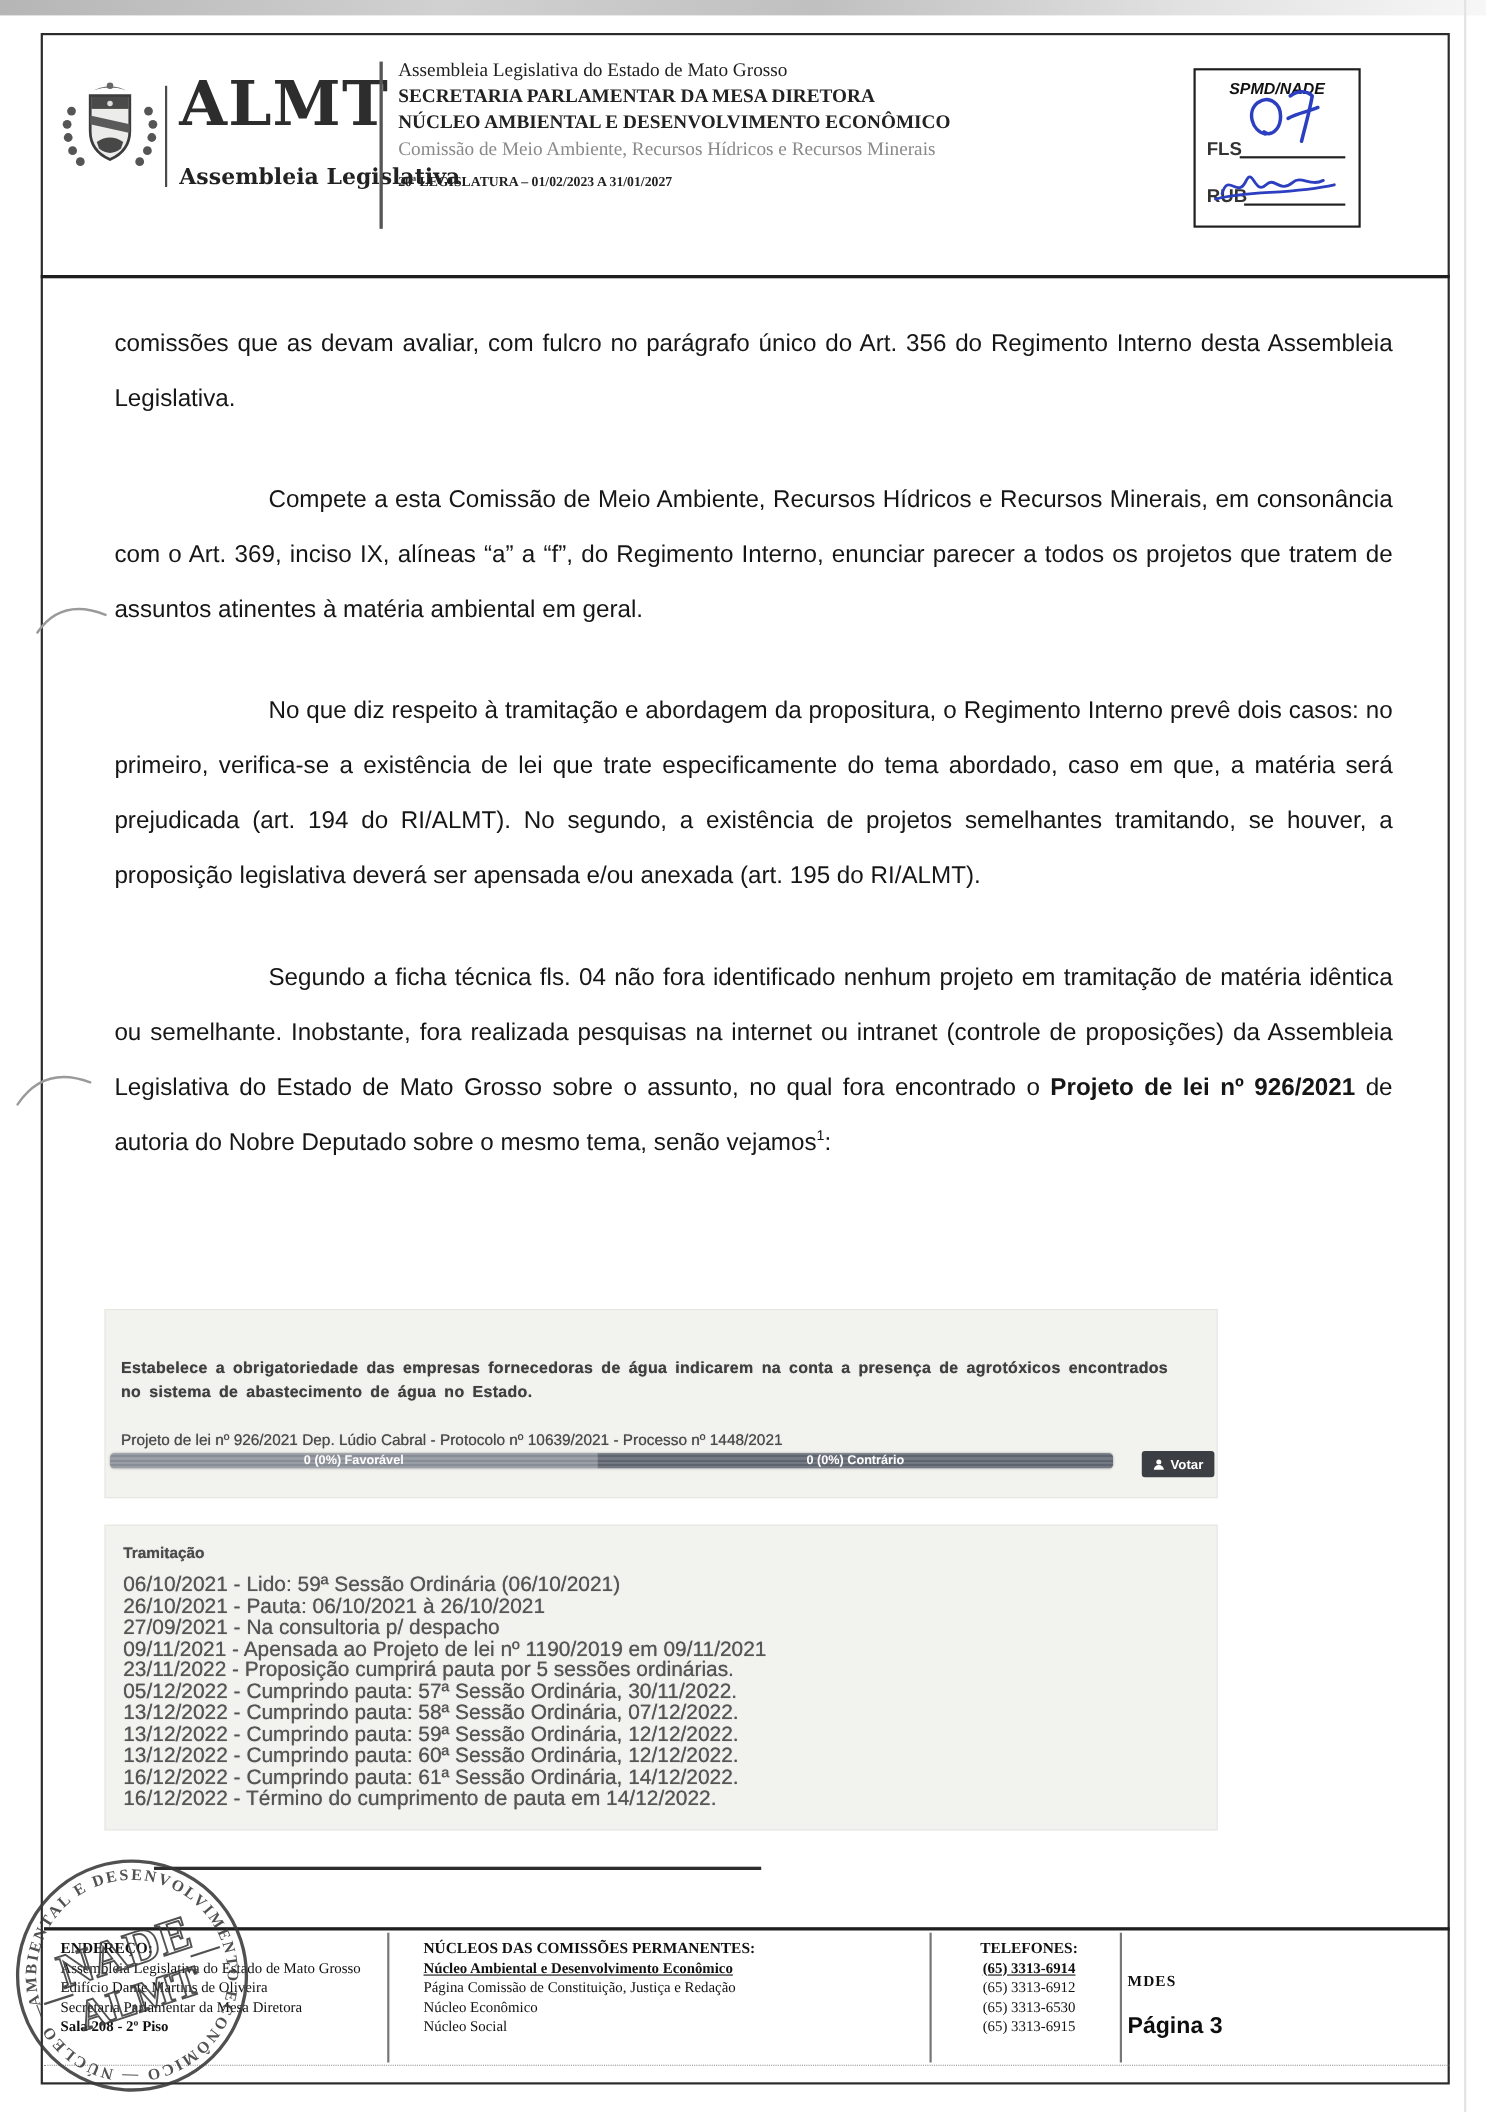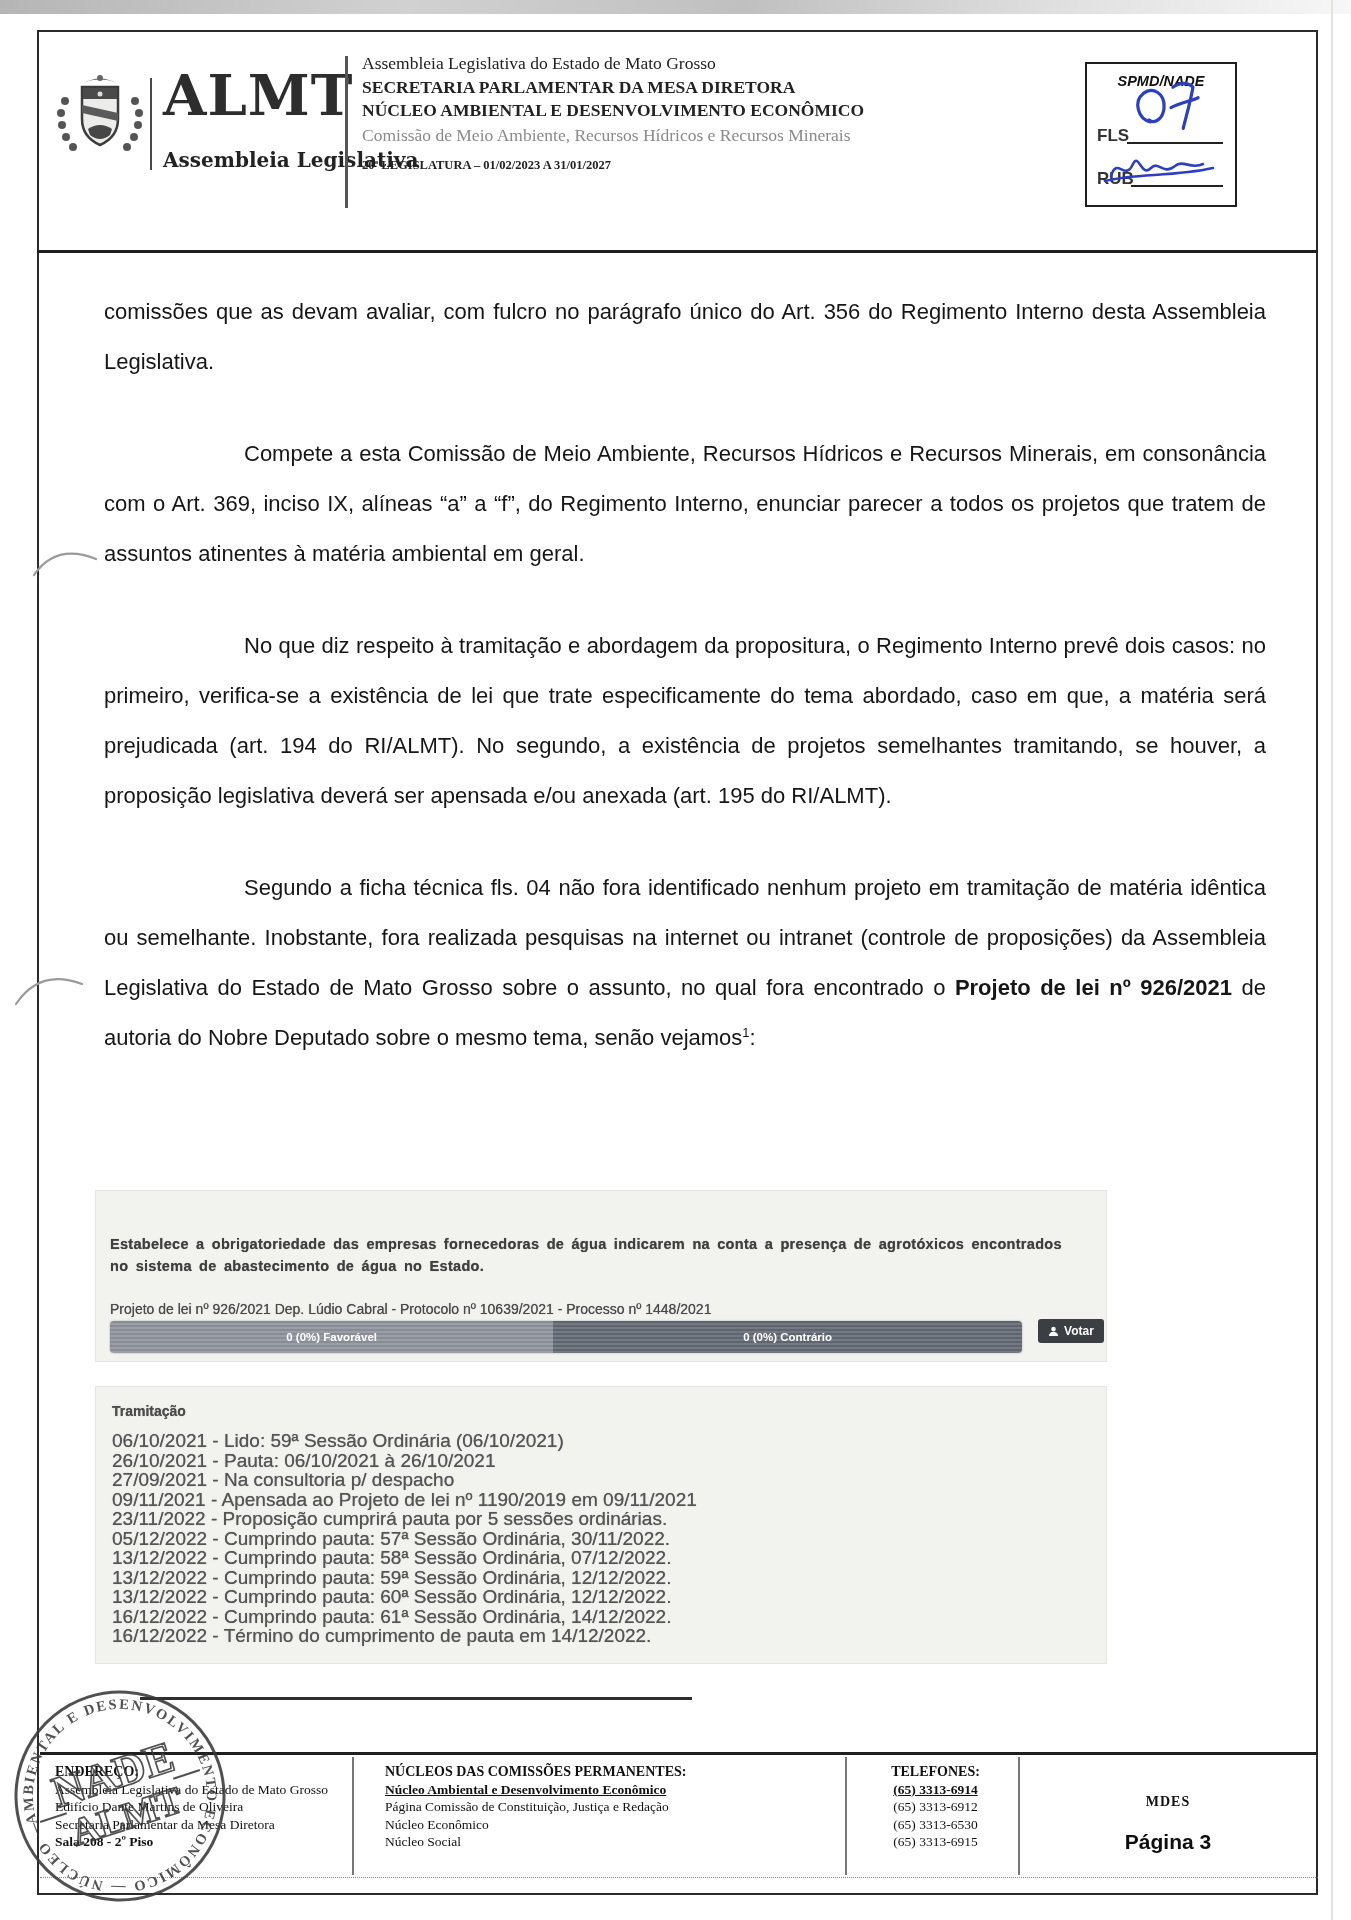--- a/index.html
+++ b/index.html
@@ -45,42 +45,42 @@
   
   .embed{position:absolute;left:95px;top:1190px;width:1012px;height:478px;
     font-family:"Liberation Sans",sans-serif;color:#474747;}
   .ecard{position:absolute;left:0;width:100%;background:#f2f2ef;border:1px solid #e6e6e1;box-sizing:border-box;}
   .ecard1{top:0;height:172px;}
   .ecard2{top:196px;height:278px;}
   .fuzzy{text-shadow:0 0 0.7px rgba(80,80,80,.85);}
   .esummary{position:absolute;left:14px;top:42px;width:952px;font-size:14.5px;font-weight:bold;
     line-height:22px;letter-spacing:.3px;word-spacing:3px;color:#3f3f3f;}
   .esubject{position:absolute;left:14px;top:110px;font-size:14px;color:#4a4a4a;}
-  .vote-bar{position:absolute;left:14px;top:130px;width:912px;height:32px;border-radius:4px;overflow:hidden;
+  .vote-bar{position:absolute;left:4px;top:130px;width:912px;height:14px;border-radius:4px;overflow:hidden;
     display:flex;box-shadow:0 0 2px rgba(0,0,0,.35);align-items:flex-end;}
   .vseg{height:100%;display:flex;align-items:center;justify-content:center;
     color:#fff;font-size:11.5px;font-weight:bold;
     background-image:repeating-linear-gradient(0deg,rgba(255,255,255,.10) 0 2px,rgba(0,0,0,.05) 2px 4px);}
   .vseg.fav{width:48.6%;} .vseg.con{width:51.4%;}
   .votar{position:absolute;left:942px;top:128px;width:66px;height:24px;background:#3b3f43;border-radius:3px;
     color:#fff;font-size:12px;font-weight:bold;display:flex;align-items:center;justify-content:center;gap:5px;}
   .etitle{position:absolute;left:16px;top:16px;font-size:14px;font-weight:bold;color:#4c4c4c;}
   .elist{position:absolute;left:16px;top:44px;font-size:19px;line-height:19.5px;color:#555;}
   
   .fn-sep{position:absolute;left:140px;top:1697px;width:552px;height:2.5px;background:#2e2e2e;}
   .fn-text{position:absolute;left:146px;top:1706px;width:1130px;font-size:19px;color:#111;}
   .fn-text sup{font-size:12px;}
   
   .footer-rule{position:absolute;left:40px;top:1752px;width:1278px;height:3px;background:#1f1f1f;}
   .fcol{position:absolute;top:1763px;font-size:13.5px;line-height:17.5px;color:#111;}
   .fcol .ftitle{font-weight:bold;font-size:14px;}
   .fcol1{left:55px;width:290px;}
   .fcol2{left:385px;width:445px;}
   .fcol3{left:858px;width:155px;text-align:center;}
-  .fcol4{left:1025px;width:286px;text-align:center;}
+  .fcol4{left:1025px;width:286px;}
   .fbold{font-weight:bold;}
   .funder{font-weight:bold;text-decoration:underline;}
   .fdiv{position:absolute;top:1757px;width:1.5px;height:118px;background:#777;}
   .fdiv1{left:352px;} .fdiv2{left:845px;} .fdiv3{left:1018px;}
   .mdes{margin-top:30px;font-weight:bold;letter-spacing:1px;font-size:14px;}
   .pagenum{margin-top:22px;font-family:"Liberation Sans",sans-serif;font-weight:bold;font-size:21px;color:#0e0e0e;}
   .footer-dotted{position:absolute;left:40px;top:1877px;width:1278px;border-top:1.5px dotted #8a8a8a;}
   
   .roundstamp{position:absolute;left:-4px;top:1674px;}
   .penmark{position:absolute;}

